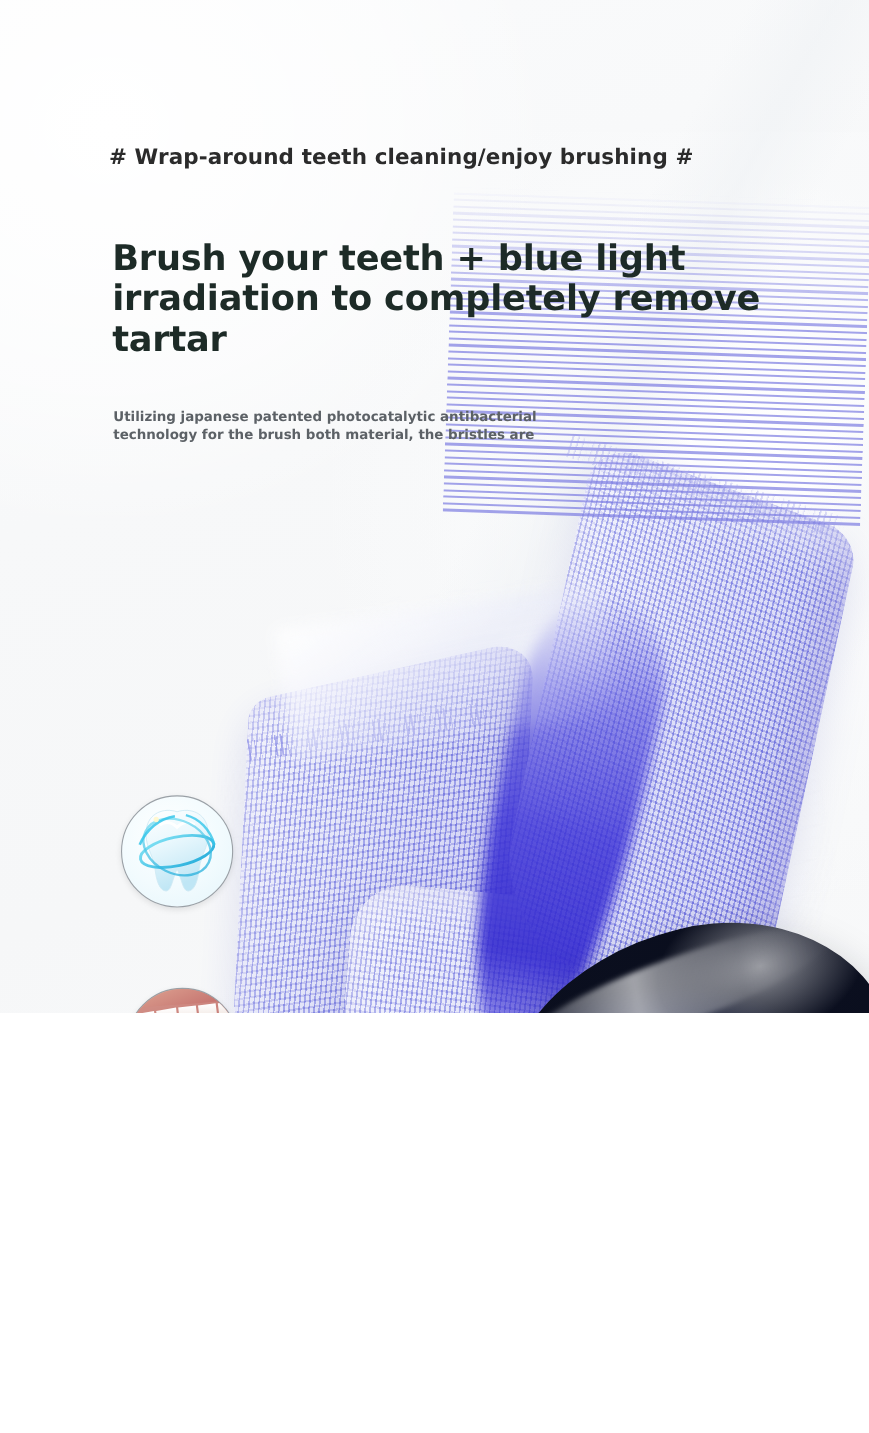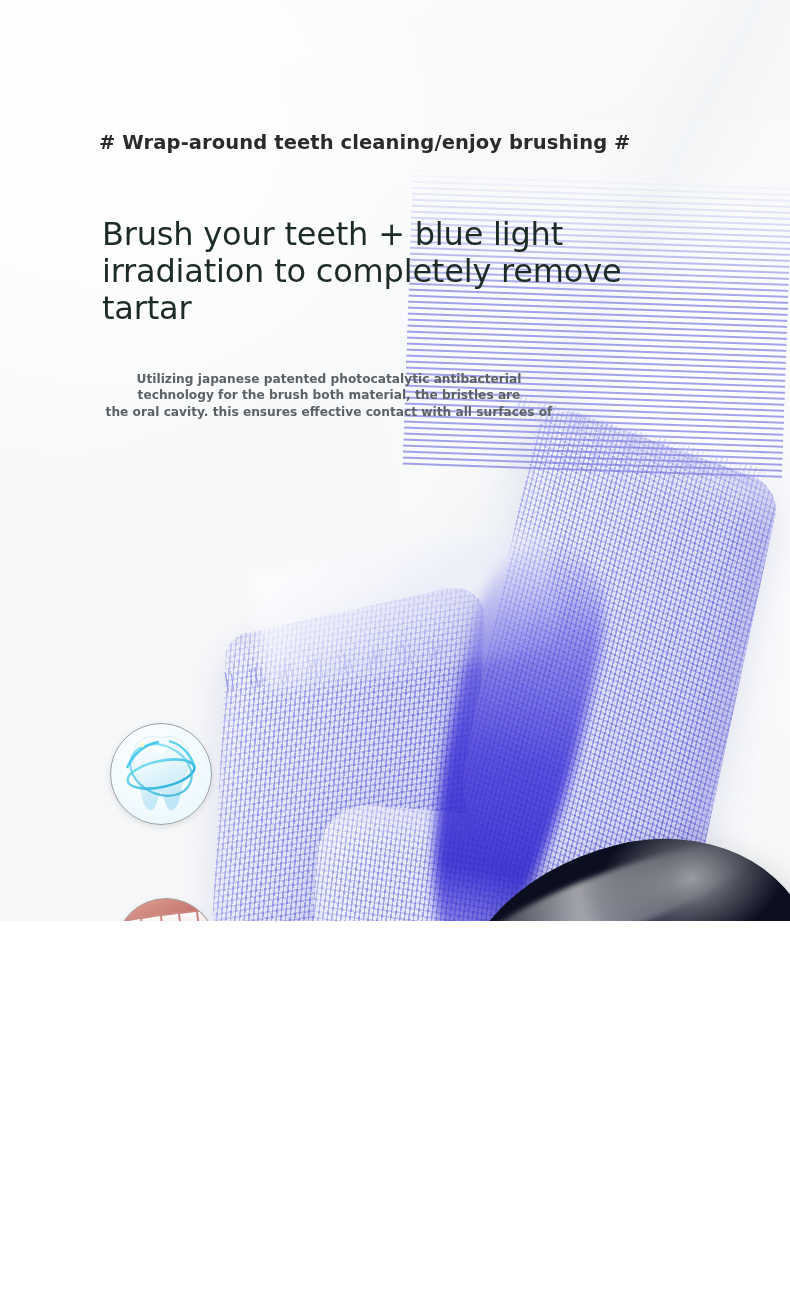--- a/index.html
+++ b/index.html
@@ -49,34 +49,33 @@
     font-weight: bold;
     color: #2b2b2b;
     letter-spacing: 0.1px;
     white-space: nowrap;
   }
   .headline {
     position: absolute;
     left: 102px; top: 216px;
     width: 600px;
     font-size: 32px;
-    font-weight: normal;
+    font-weight: bold;
     line-height: 1.16;
     color: #1d2b27;
     letter-spacing: -0.2px;
   }
   .bodycopy {
     position: absolute;
     left: 103px; top: 371px;
     width: 452px;
     font-size: 12.2px;
     font-weight: bold;
     line-height: 1.34;
     color: #5c6166;
-    text-align: center;
   }
   .bodycopy span { display: block; white-space: nowrap; }
 
   
   .product {
     position: absolute;
     left: 170px; top: 395px;
     width: 640px; height: 910px;
     pointer-events: none;
   }
@@ -374,21 +373,20 @@
 
   </div>
 
   <div class="tagline"># Wrap-around teeth cleaning/enjoy brushing #</div>
 
   <div class="headline">Brush your teeth + blue light irradiation to completely remove tartar</div>
 
   <div class="bodycopy">
     <span>Utilizing japanese patented photocatalytic antibacterial</span>
     <span>technology for the brush both material, the bristles are</span>
-    <span>the oral cavity. this ensures effective contact with all surfaces of</span>
   </div>
 
   <div class="badge b1">
     <div class="badge-circle">
       <svg width="100" height="100" viewBox="0 0 100 100">
         <defs>
           <linearGradient id="tg" x1="0" y1="0" x2="0.3" y2="1">
             <stop offset="0%" stop-color="#ffffff"></stop>
             <stop offset="45%" stop-color="#eaf8fd"></stop>
             <stop offset="100%" stop-color="#bfe6f5"></stop>

